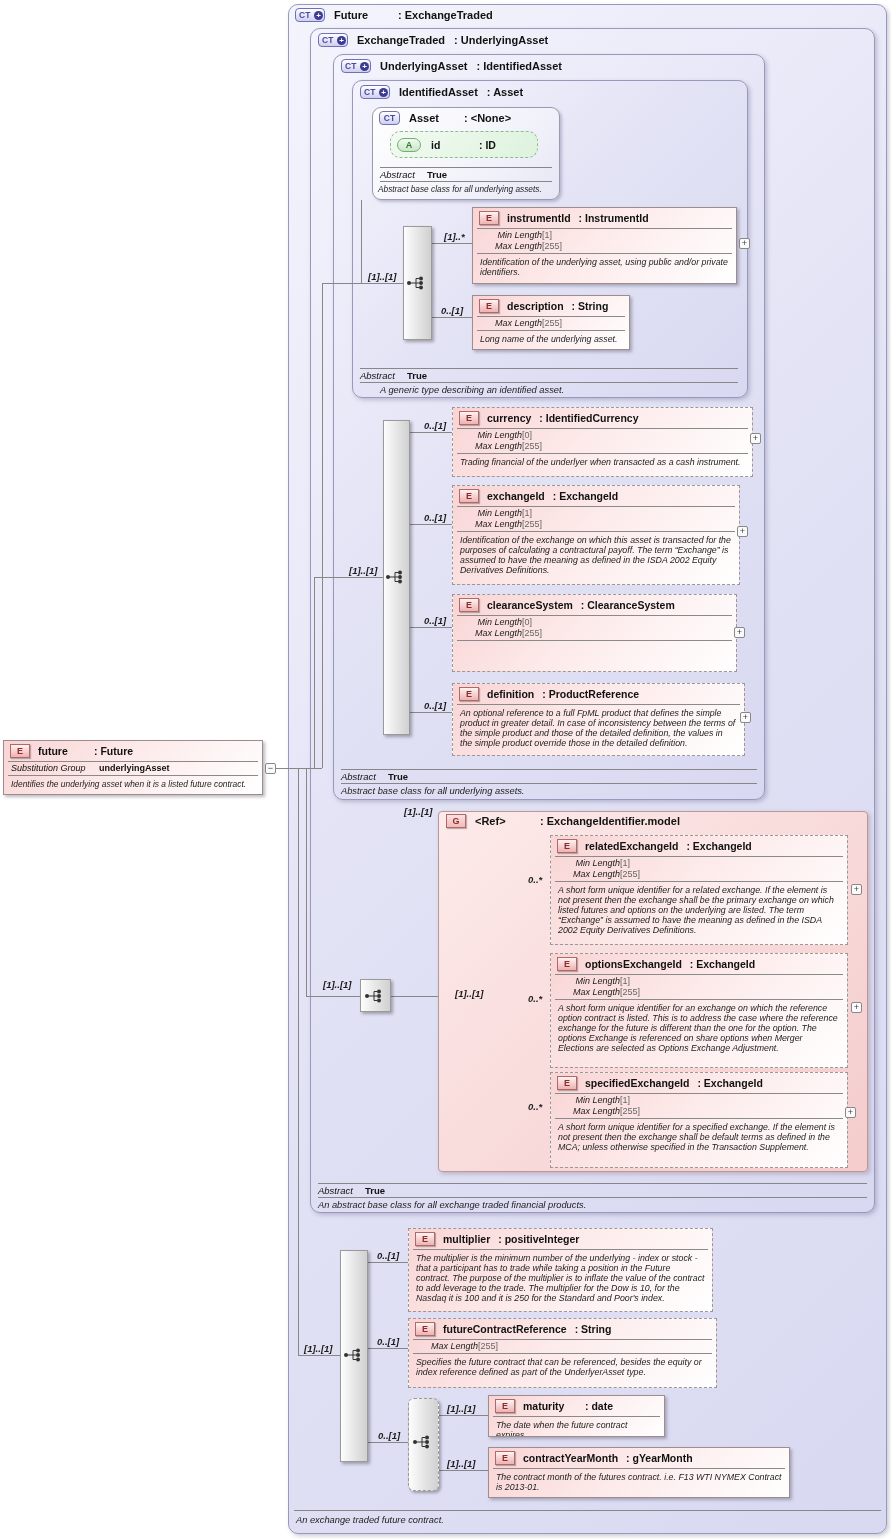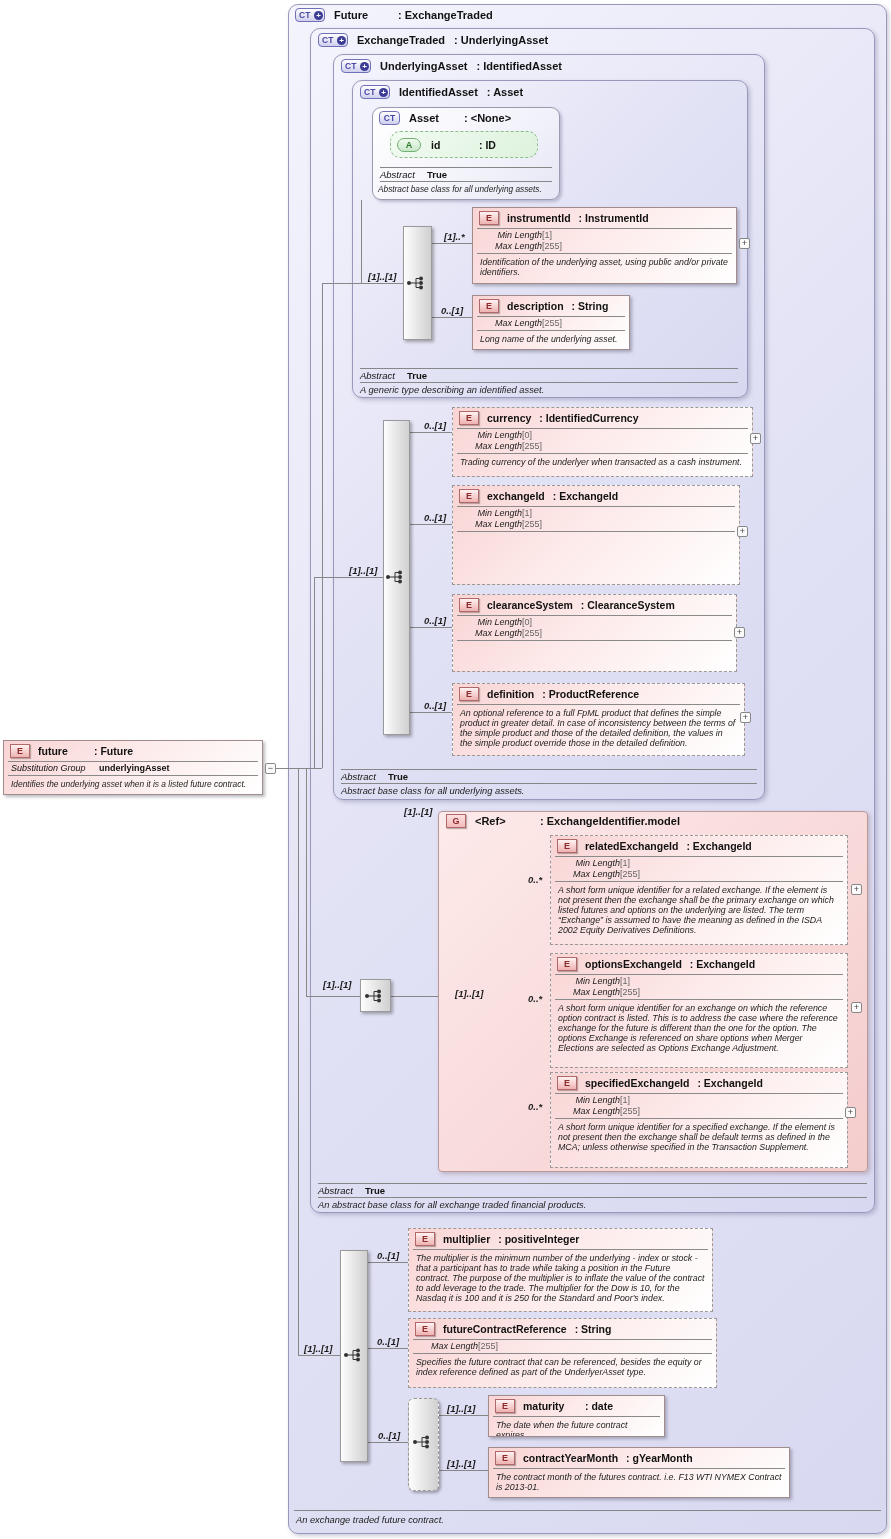--- a/index.html
+++ b/index.html
@@ -140,21 +140,21 @@
   </div>
   <div class="hline" style="left:380px;top:181px;width:172px;"></div>
   <div class="note" style="left:378px;top:184px;font-size:8.3px;">Abstract base class for all underlying assets.</div>
 
   <div class="hline" style="left:360px;top:368px;width:378px;"></div>
   <div class="abs-row" style="left:360px;top:370px;">
     <span class="abs-label">Abstract</span>
     <span class="abs-val">True</span>
   </div>
   <div class="hline" style="left:360px;top:382px;width:378px;"></div>
-  <div class="note" style="left:360px;top:385px;">A generic type describing an identified asset.</div>
+  <div class="note" style="left:380px;top:385px;">A generic type describing an identified asset.</div>
 
   <div class="hline" style="left:341px;top:769px;width:416px;"></div>
   <div class="abs-row" style="left:341px;top:771px;">
     <span class="abs-label">Abstract</span>
     <span class="abs-val">True</span>
   </div>
   <div class="hline" style="left:341px;top:783px;width:416px;"></div>
   <div class="note" style="left:341px;top:786px;">Abstract base class for all underlying assets.</div>
 
   <div class="hline" style="left:318px;top:1183px;width:549px;"></div>
@@ -311,40 +311,41 @@
     <div class="rule"></div>
     <div class="facet">
         <span class="f-label">Min Length</span>
         <span class="f-value">[0]</span>
       </div>
     <div class="facet">
         <span class="f-label">Max Length</span>
         <span class="f-value">[255]</span>
       </div>
     <div class="rule"></div>
-    <div class="el-doc">Trading currency of the underlyer when transacted as a cash instrument.</div>
+    <div class="el-doc">Trading financial of the underlyer when transacted as a cash instrument.</div>
   </div>
   <div class="expander" style="left:750px;top:433px;">+</div>
 
   <div class="el-box el-dashed" style="left:452px;top:485px;width:288px;height:100px;">
     <div class="el-head">
       <span class="badge-e">E</span>
       <span class="el-name">exchangeId</span>
       <span class="el-type">: ExchangeId</span>
     </div>
     <div class="rule"></div>
     <div class="facet">
         <span class="f-label">Min Length</span>
         <span class="f-value">[1]</span>
       </div>
     <div class="facet">
         <span class="f-label">Max Length</span>
         <span class="f-value">[255]</span>
       </div>
     <div class="rule"></div>
+    <div class="el-doc">Identification of the exchange on which this asset is transacted for the purposes of calculating a contractural payoff. The term “Exchange” is assumed to have the meaning as defined in the ISDA 2002 Equity Derivatives Definitions.</div>
   </div>
   <div class="expander" style="left:737px;top:526px;">+</div>
 
   <div class="el-box el-dashed" style="left:452px;top:594px;width:285px;height:78px;">
     <div class="el-head">
       <span class="badge-e">E</span>
       <span class="el-name">clearanceSystem</span>
       <span class="el-type">: ClearanceSystem</span>
     </div>
     <div class="rule"></div>

